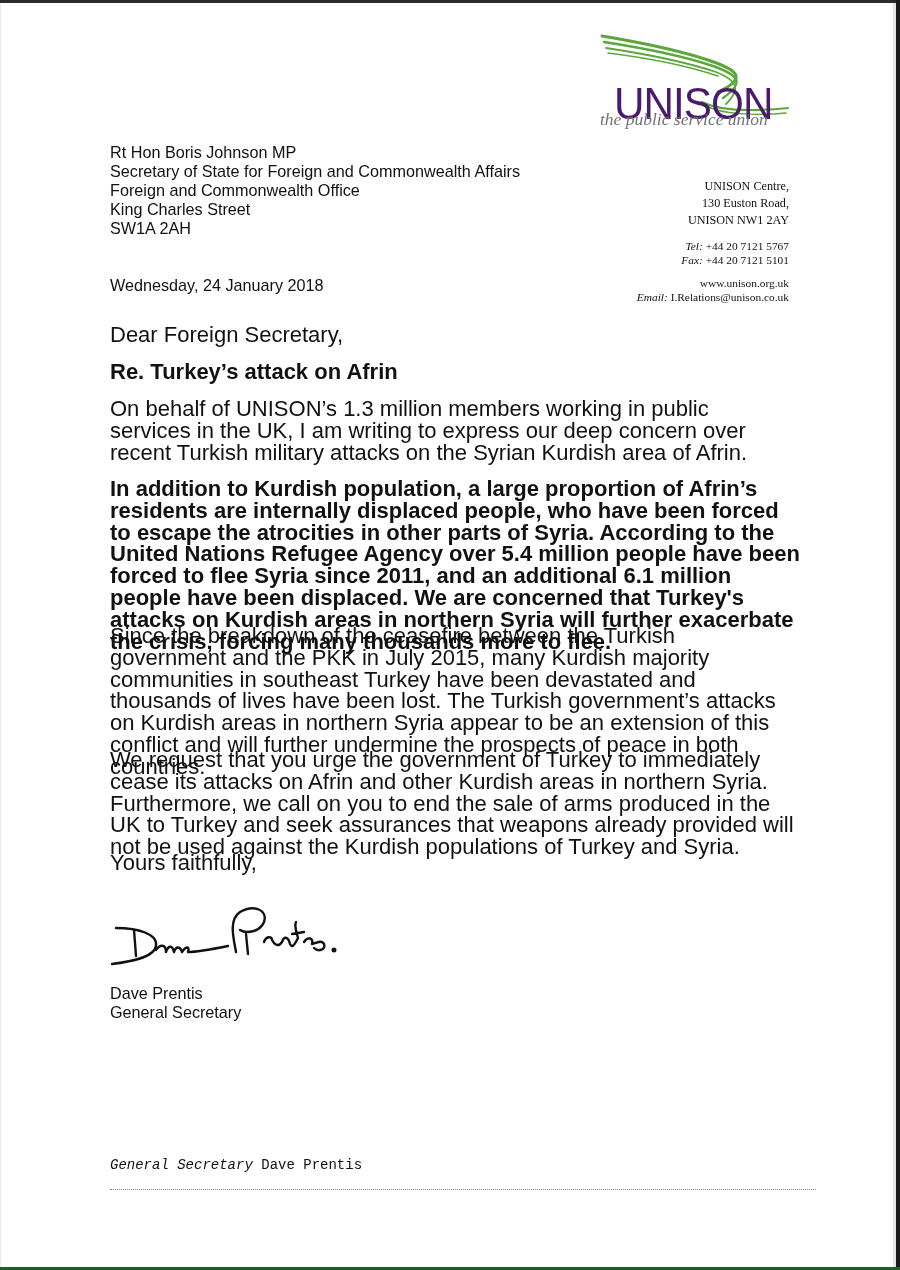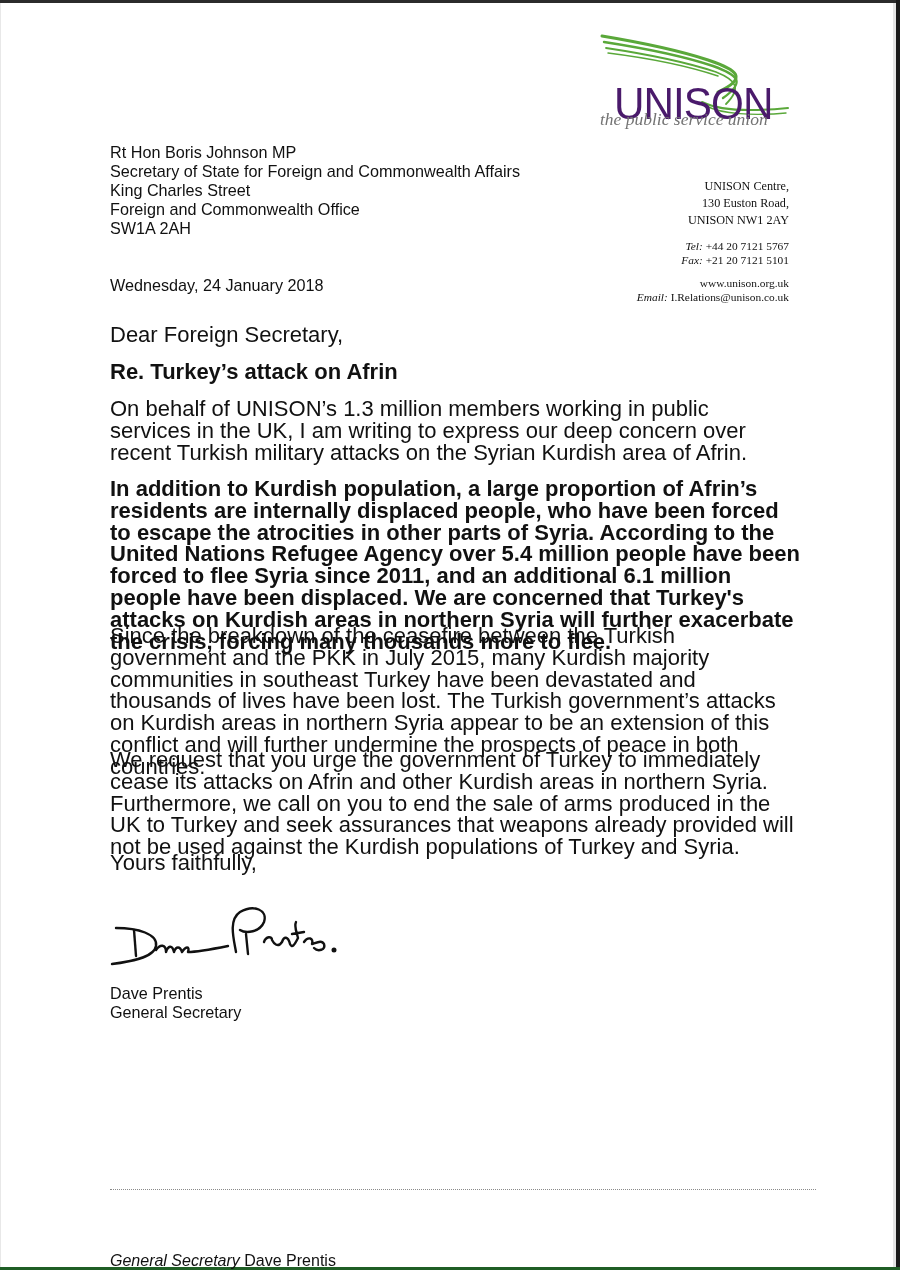--- a/index.html
+++ b/index.html
@@ -88,22 +88,22 @@
     .signer {
       position: absolute; left: 110px; top: 984px;
       font-size: 16.2px; line-height: 19px;
     }
 
     .footer-rule {
       position: absolute; left: 110px; top: 1189px; width: 706px; height: 0;
       border-top: 1px dotted #8a8a8a;
     }
     .footer-text {
-      position: absolute; left: 110px; top: 1252px;
-      font-family: Liberation Sans, sans-serif; font-size: 16px; color: #111;
+      position: absolute; left: 110px; top: 1157px;
+      font-family: Liberation Mono, monospace; font-size: 14px; color: #111;
     }
     .footer-text i { font-style: italic; }
   </style>
 </head>
 <body>
 
 <div class="frame-top"></div>
 <div class="frame-left"></div>
 <div class="frame-right-shadow"></div>
 <div class="frame-right"></div>
@@ -128,35 +128,35 @@
   <div>UNISON Centre,</div>
   <div>130 Euston Road,</div>
   <div>UNISON NW1 2AY</div>
   <div class="gap"></div>
   <div class="contact">
     <i>Tel:</i>
     <span>+44 20 7121 5767</span>
   </div>
   <div class="contact">
     <i>Fax:</i>
-    <span>+21 20 7121 5101</span>
+    <span>+44 20 7121 5101</span>
   </div>
   <div class="gap2"></div>
   <div class="contact">www.unison.org.uk</div>
   <div class="contact">
     <i>Email:</i>
     <span>I.Relations@unison.co.uk</span>
   </div>
 </div>
 
 <div class="recipient">
   <div>Rt Hon Boris Johnson MP</div>
   <div>Secretary of State for Foreign and Commonwealth Affairs</div>
+  <div>Foreign and Commonwealth Office</div>
   <div>King Charles Street</div>
-  <div>Foreign and Commonwealth Office</div>
   <div>SW1A 2AH</div>
 </div>
 
 <div class="date">Wednesday, 24 January 2018</div>
 
 <div class="body-text salutation">Dear Foreign Secretary,</div>
 <div class="body-text subject">Re. Turkey’s attack on Afrin</div>
 <div class="body-text p1" style="width:640px;">On behalf of UNISON’s 1.3 million members working in public services in the UK, I am writing to express our deep concern over recent Turkish military attacks on the Syrian Kurdish area of Afrin.</div>
 <div class="body-text p2" style="width:690px;">In addition to Kurdish population, a large proportion of Afrin’s residents are internally displaced people, who have been forced to escape the atrocities in other parts of Syria. According to the United Nations Refugee Agency over 5.4 million people have been forced to flee Syria since 2011, and an additional 6.1 million people have been displaced. We are concerned that Turkey's attacks on Kurdish areas in northern Syria will further exacerbate the crisis, forcing many thousands more to flee.</div>
 <div class="body-text p3" style="width:680px;">Since the breakdown of the ceasefire between the Turkish government and the PKK in July 2015, many Kurdish majority communities in southeast Turkey have been devastated and thousands of lives have been lost. The Turkish government’s attacks on Kurdish areas in northern Syria appear to be an extension of this conflict and will further undermine the prospects of peace in both countries.</div>

